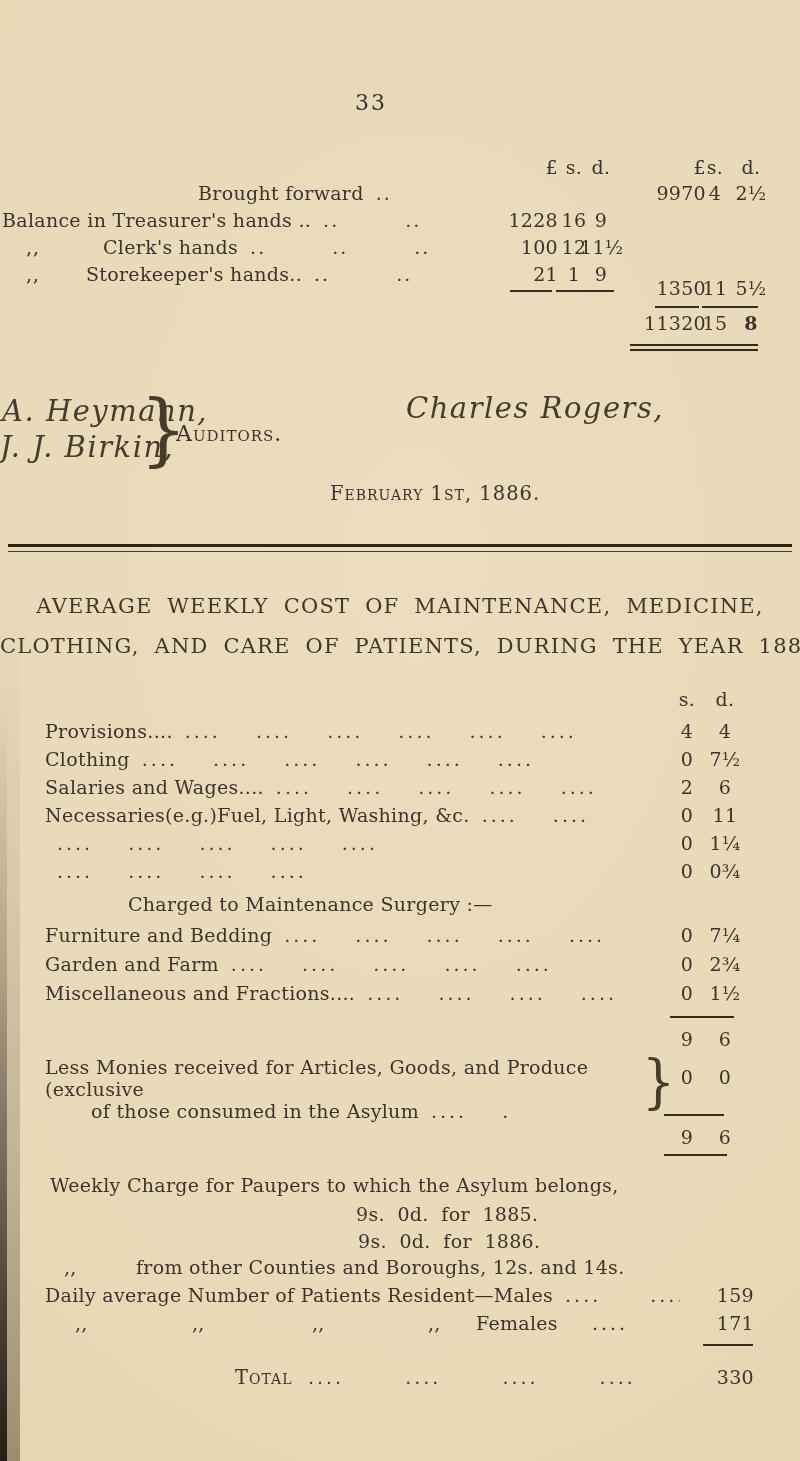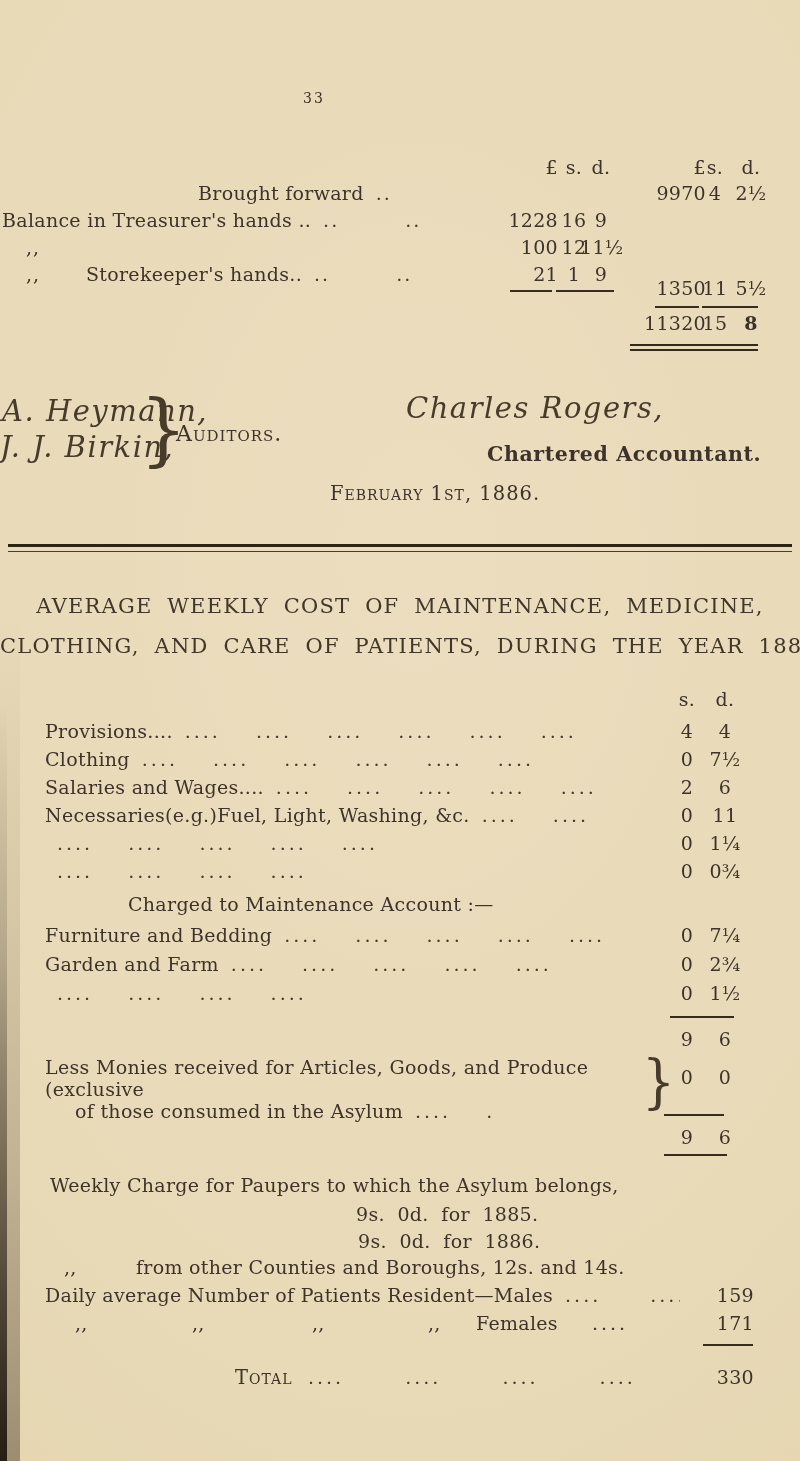--- a/index.html
+++ b/index.html
@@ -23,21 +23,21 @@
       rgba(50,35,18,.34) 94%, rgba(46,32,16,.40) 100%);
   }
   .edge-shade-inner{
     position:absolute;left:0;top:0;width:7px;height:100%;pointer-events:none;
     background:linear-gradient(180deg,
       rgba(35,24,12,0) 0%, rgba(35,24,12,0) 48%,
       rgba(35,24,12,.18) 66%, rgba(30,20,10,.55) 84%,
       rgba(22,14,7,.88) 100%);
   }
   .abs{position:absolute;}
-  .pgnum{top:90px;left:303px;width:84px;text-align:left;font-size:14px;letter-spacing:2px;}
+  .pgnum{top:90px;left:303px;width:84px;text-align:right;font-size:22px;letter-spacing:2px;}
 
   
   .m-in-l{position:absolute;left:462px;width:96px;text-align:right;}
   .m-in-s{position:absolute;left:558px;width:32px;text-align:center;}
   .m-in-d{position:absolute;left:580px;width:42px;text-align:center;}
   .m-o-l {position:absolute;left:612px;width:94px;text-align:right;}
   .m-o-s {position:absolute;left:700px;width:30px;text-align:center;}
   .m-o-d {position:absolute;left:730px;width:42px;text-align:center;}
 
   .row{position:absolute;left:0;width:800px;height:27px;white-space:nowrap;}
@@ -101,20 +101,24 @@
       <span class="lbl">Balance in Treasurer's hands ..</span>
       <span class="leaders leaders2">.. ..</span>
     </div>
     <span class="m-in-l">1228</span>
     <span class="m-in-s">16</span>
     <span class="m-in-d">9</span>
   </div>
 
   <div class="row" style="top:236px">
     <span class="ditto">,,</span>
+    <div class="lblwrap" style="left:103px;width:353px">
+      <span class="lbl">Clerk's hands</span>
+      <span class="leaders leaders2">.. .. ..</span>
+    </div>
     <span class="m-in-l">100</span>
     <span class="m-in-s">12</span>
     <span class="m-in-d">11½</span>
   </div>
 
   <div class="row" style="top:263px">
     <span class="ditto">,,</span>
     <div class="lblwrap" style="left:86px;width:370px">
       <span class="lbl">Storekeeper's hands..</span>
       <span class="leaders leaders2">.. .. ..</span>
@@ -143,21 +147,20 @@
   </div>
 
   <div class="double-rule" style="top:344px;left:630px;width:128px"></div>
 
   <div class="abs script" style="top:394px;left:2px">A. Heymann,</div>
   <div class="abs script" style="top:430px;left:0px">J. J. Birkin,</div>
   <div class="abs brace" style="top:384px;left:140px">}</div>
   <div class="abs smallcaps" style="top:421px;left:176px;font-size:22px">Auditors.</div>
 
   <div class="abs script" style="top:391px;left:406px">Charles Rogers,</div>
-  <div class="abs bold" style="top:442px;left:487px;font-size:20.5px;letter-spacing:.6px">Chartered Accountant.</div>
   <div class="abs smallcaps" style="top:482px;left:330px;font-size:19.5px">February 1st, 1886.</div>
 
   <div class="big-sep" style="top:544px;left:8px;width:784px"></div>
 
   <div class="abs title" style="top:594px">AVERAGE WEEKLY COST OF MAINTENANCE, MEDICINE,</div>
   <div class="abs title" style="top:634px">CLOTHING, AND CARE OF PATIENTS, DURING THE YEAR 1885.</div>
 
   <div class="row" style="top:688px">
     <span class="c-s">s.</span>
     <span class="c-d">d.</span>
@@ -210,21 +213,21 @@
   </div>
 
   <div class="row" style="top:860px">
     <div class="costwrap">
         <span class="leaders">.... .... .... ....</span>
       </div>
     <span class="c-s">0</span>
     <span class="c-d">0¾</span>
   </div>
 
-  <div class="abs" style="top:893px;left:128px">Charged to Maintenance Account :—</div>
+  <div class="abs" style="top:893px;left:128px">Charged to Maintenance Surgery :—</div>
 
   <div class="row" style="top:924px">
     <div class="costwrap">
         <span class="lbl">Furniture and Bedding</span>
         <span class="leaders">.... .... .... .... ....</span>
       </div>
     <span class="c-s">0</span>
     <span class="c-d">7¼</span>
   </div>
 
@@ -232,36 +235,37 @@
     <div class="costwrap">
         <span class="lbl">Garden and Farm</span>
         <span class="leaders">.... .... .... .... ....</span>
       </div>
     <span class="c-s">0</span>
     <span class="c-d">2¾</span>
   </div>
 
   <div class="row" style="top:982px">
     <div class="costwrap">
+        <span class="lbl">Miscellaneous and Fractions....</span>
         <span class="leaders">.... .... .... ....</span>
       </div>
     <span class="c-s">0</span>
     <span class="c-d">1½</span>
   </div>
 
   <div class="rule" style="top:1016px;left:670px;width:64px"></div>
 
   <div class="row" style="top:1028px">
     <span class="c-s">9</span>
     <span class="c-d">6</span>
   </div>
 
   <div class="abs" style="top:1056px;left:45px;width:600px">
     <div>Less Monies received for Articles, Goods, and Produce (exclusive</div>
-    <div style="display:flex;overflow:hidden;white-space:nowrap;margin-left:30px;width:420px">
+    <div style="display:flex;overflow:hidden;white-space:nowrap;margin-left:46px;width:420px">
       <span class="lbl">of those consumed in the Asylum</span>
       <span class="leaders">.... ....</span>
     </div>
   </div>
   <div class="abs brace-sm" style="top:1048px;left:642px">}</div>
 
   <div class="row" style="top:1066px">
     <span class="c-s">0</span>
     <span class="c-d">0</span>
   </div>

